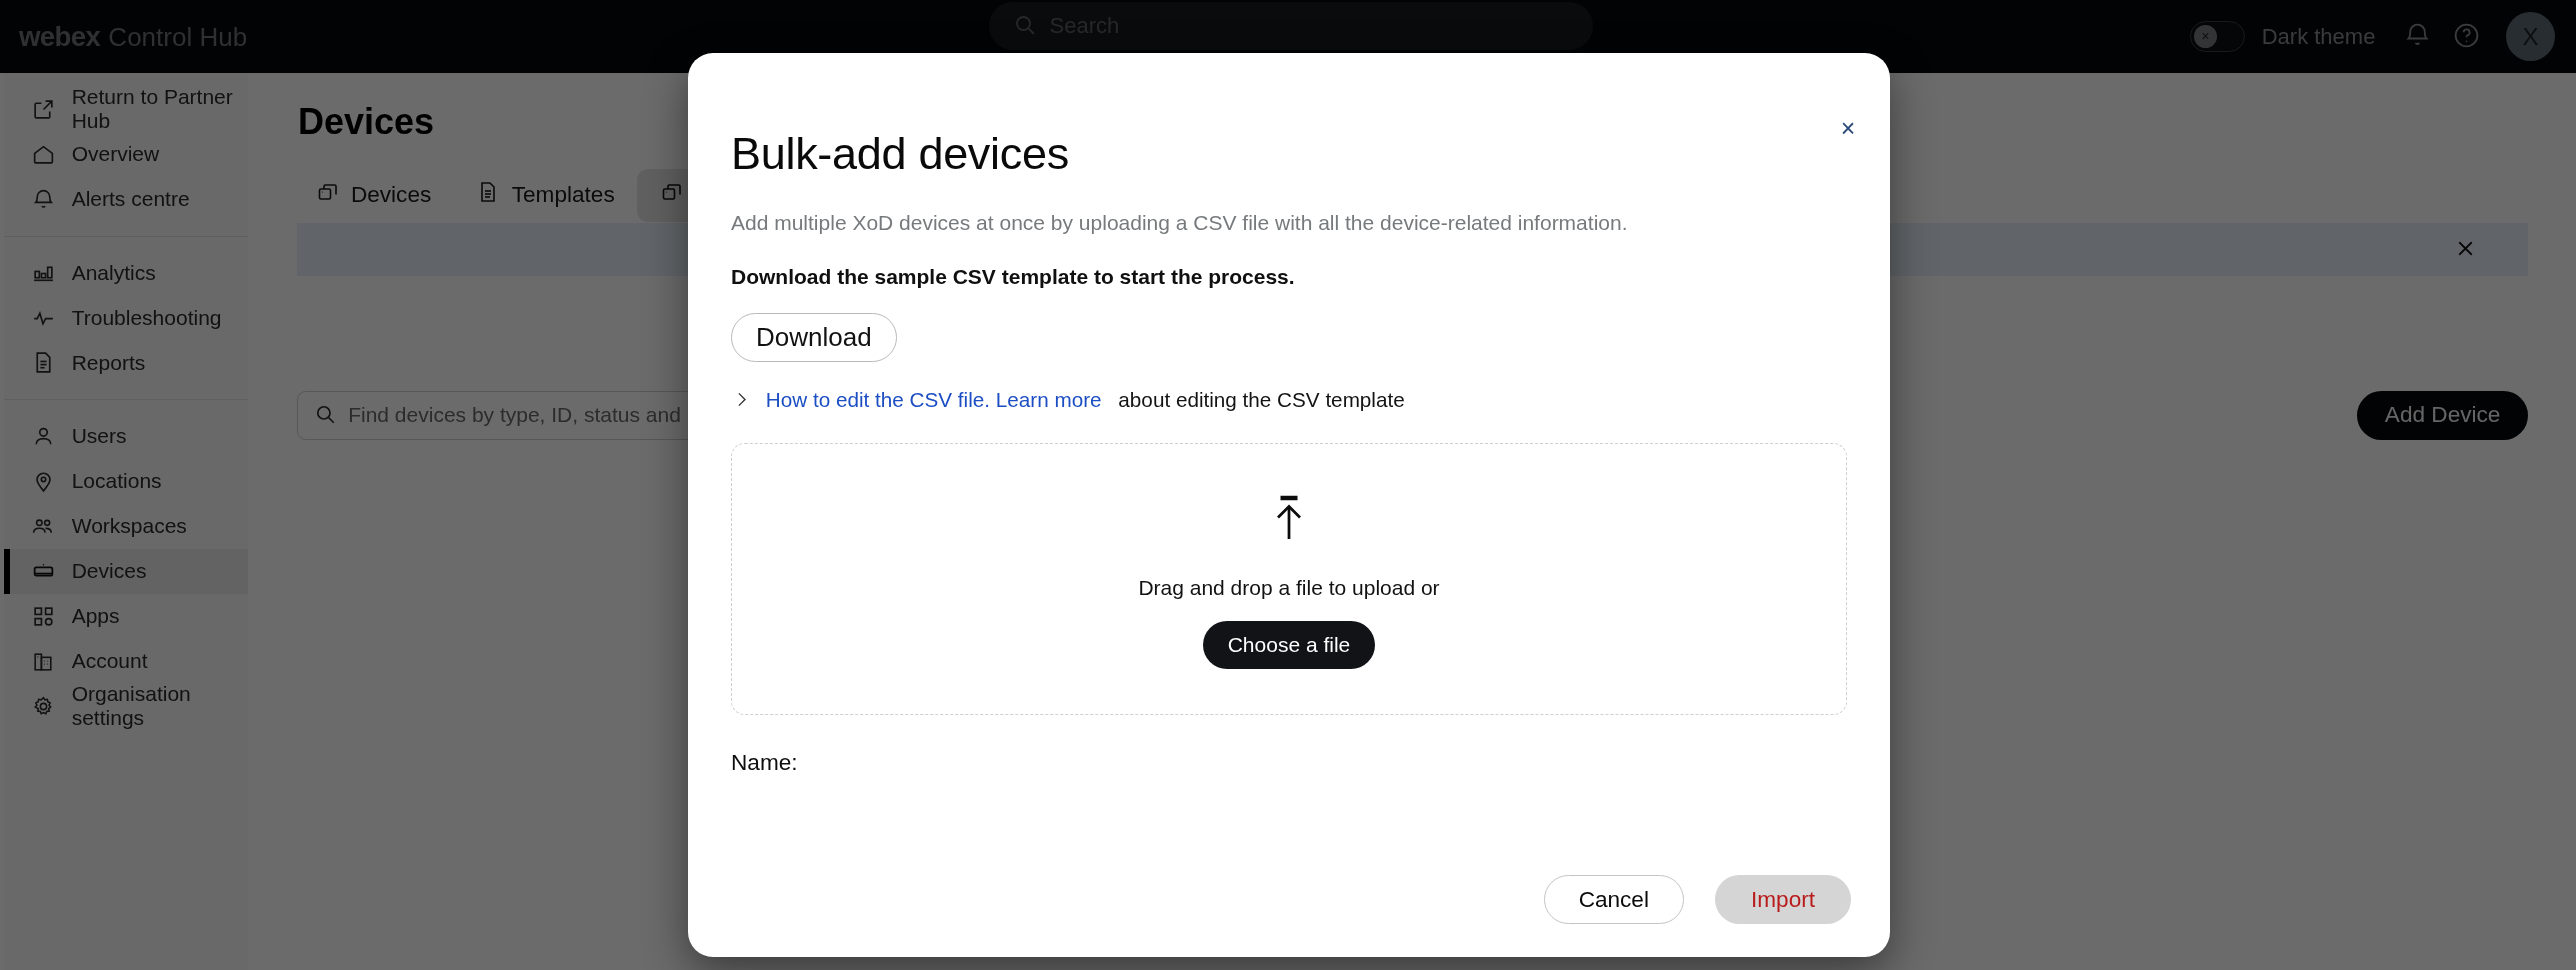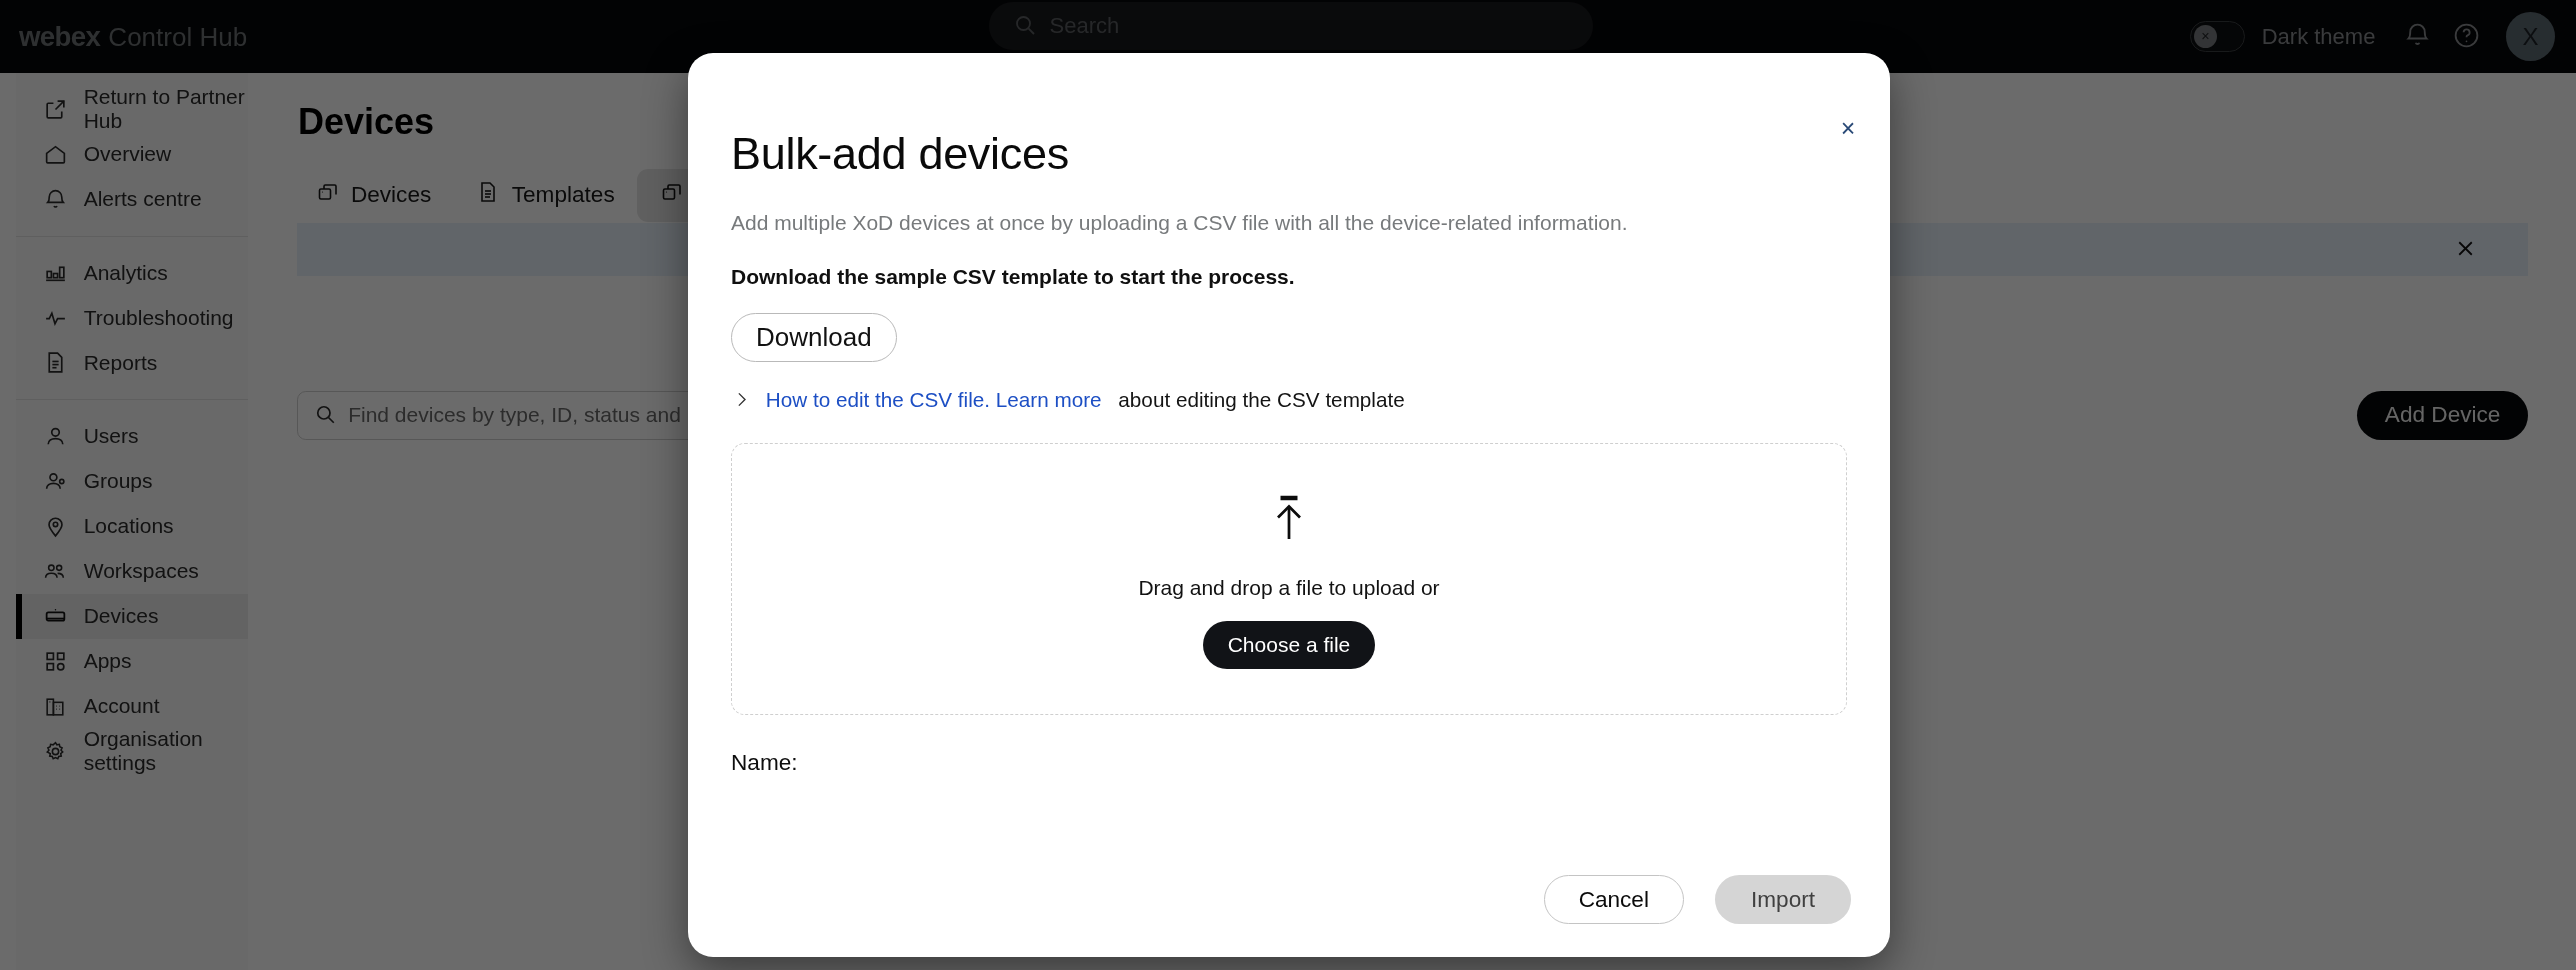--- a/index.html
+++ b/index.html
@@ -71,21 +71,21 @@
   }
   .avatar {
     width: 49px; height: 49px; border-radius: 50%;
     background: #5e6b74; color: #1d2226;
     display: flex; align-items: center; justify-content: center;
     font-size: 24px; margin-left: 10px;
   }
 
   
   .sidebar {
-    position: absolute; left: 16px; top: 73px;
+    position: absolute; left: 4px; top: 73px;
     width: 248px; height: 897px;
     background: #fafafa;
     border-right: 1.3px solid #e2e2e2;
   }
   .side-group { padding: 13.8px 0 13.8px 0; }
   .side-group.bordered { border-bottom: 1.3px solid #e2e2e2; }
   .side-head {
     font-size: 15.7px; font-weight: 700; letter-spacing: 0.8px;
     color: #2b2b2b; padding: 10px 0 13.8px 26px;
   }
@@ -227,21 +227,21 @@
     display: flex; align-items: center; justify-content: flex-end; gap: 31px;
   }
   .btn-cancel {
     height: 49px; padding: 0 34px; border-radius: 24.4px;
     border: 1.3px solid #c4c4c4; background: #fff;
     font-size: 22.6px; color: #0b0b0b;
     display: inline-flex; align-items: center; justify-content: center;
   }
   .btn-import {
     height: 49px; padding: 0 36px; border-radius: 24.4px;
-    border: none; background: #d5d5d5; color: #404040;
+    border: none; background: #d5d5d5; color: #b91c1c;
     font-size: 22.6px;
     display: inline-flex; align-items: center; justify-content: center;
   }
 </style>
 </head>
 <body>
 
 <div id="page-root">
 
   <div class="topbar">
@@ -356,30 +356,20 @@
       <div class="side-item">
         <span class="side-ico">
           <svg viewBox="0 0 24 24" fill="none" stroke="#2b2b2b" stroke-width="1.6">
             <circle cx="12" cy="8" r="3.6"></circle>
               <path d="M5 19.5c0-3.6 3.1-5.5 7-5.5s7 1.9 7 5.5"></path>
           </svg>
         </span>
         <span>Users</span>
       </div>
 
-      <div class="side-item">
-        <span class="side-ico">
-          <svg viewBox="0 0 24 24" fill="none" stroke="#2b2b2b" stroke-width="1.6">
-            <circle cx="10" cy="8" r="3.3"></circle>
-              <path d="M3.5 19c0-3.4 2.9-5.2 6.5-5.2s6.5 1.8 6.5 5.2"></path>
-            <circle cx="18" cy="12" r="2"></circle>
-          </svg>
-        </span>
-        <span>Groups</span>
-      </div>
 
       <div class="side-item">
         <span class="side-ico">
           <svg viewBox="0 0 24 24" fill="none" stroke="#2b2b2b" stroke-width="1.6">
             <path d="M12 21c4.2-5.1 6.2-8 6.2-10.7A6.2 6.2 0 0 0 5.8 10.3C5.8 13 7.8 15.9 12 21z"></path>
             <circle cx="12" cy="10" r="2.1"></circle>
           </svg>
         </span>
         <span>Locations</span>
       </div>

